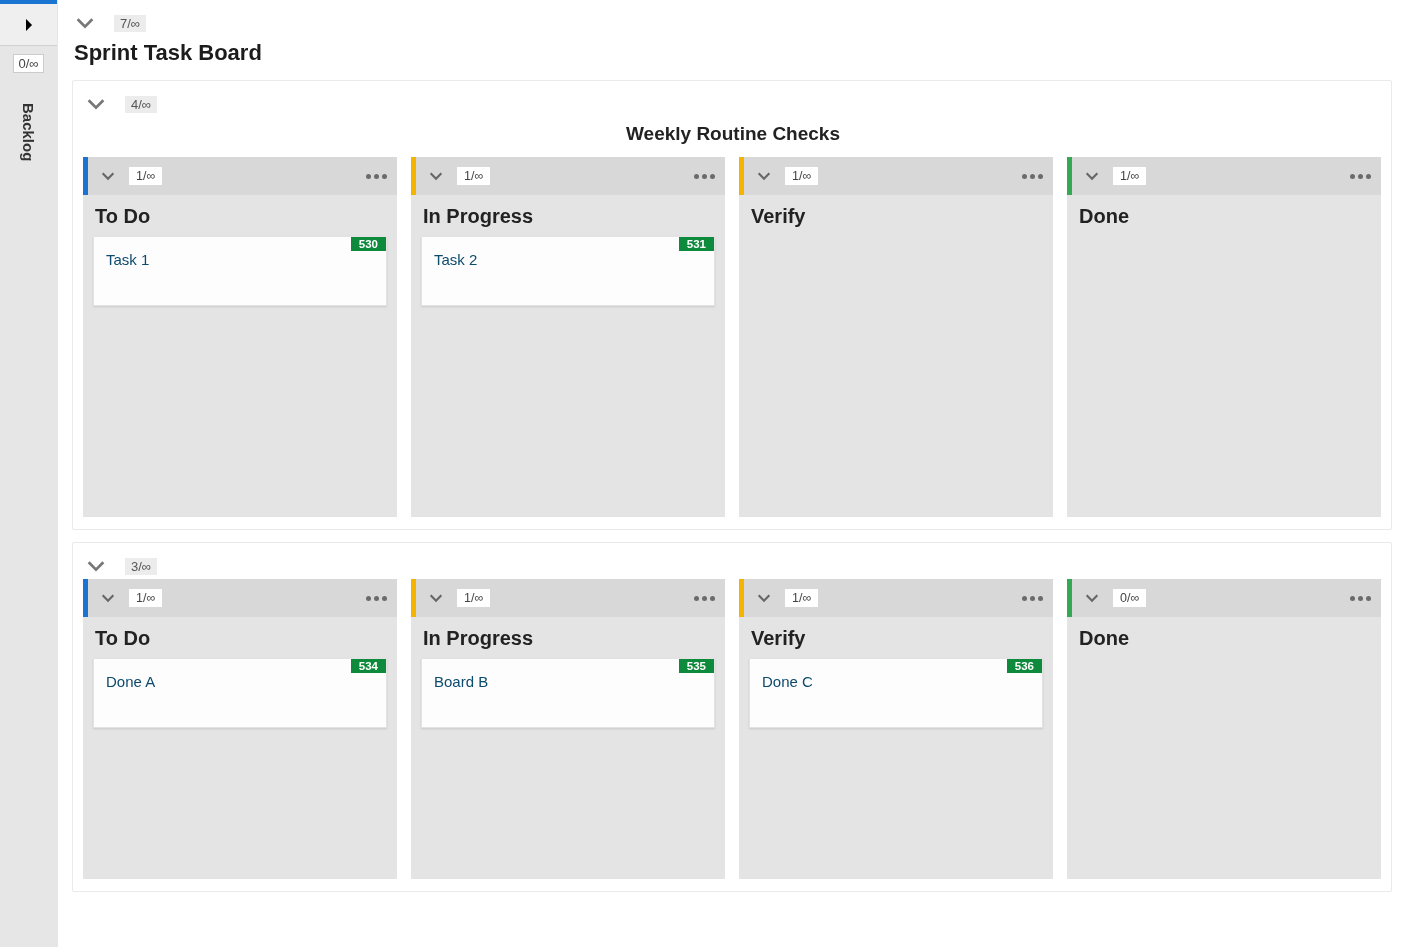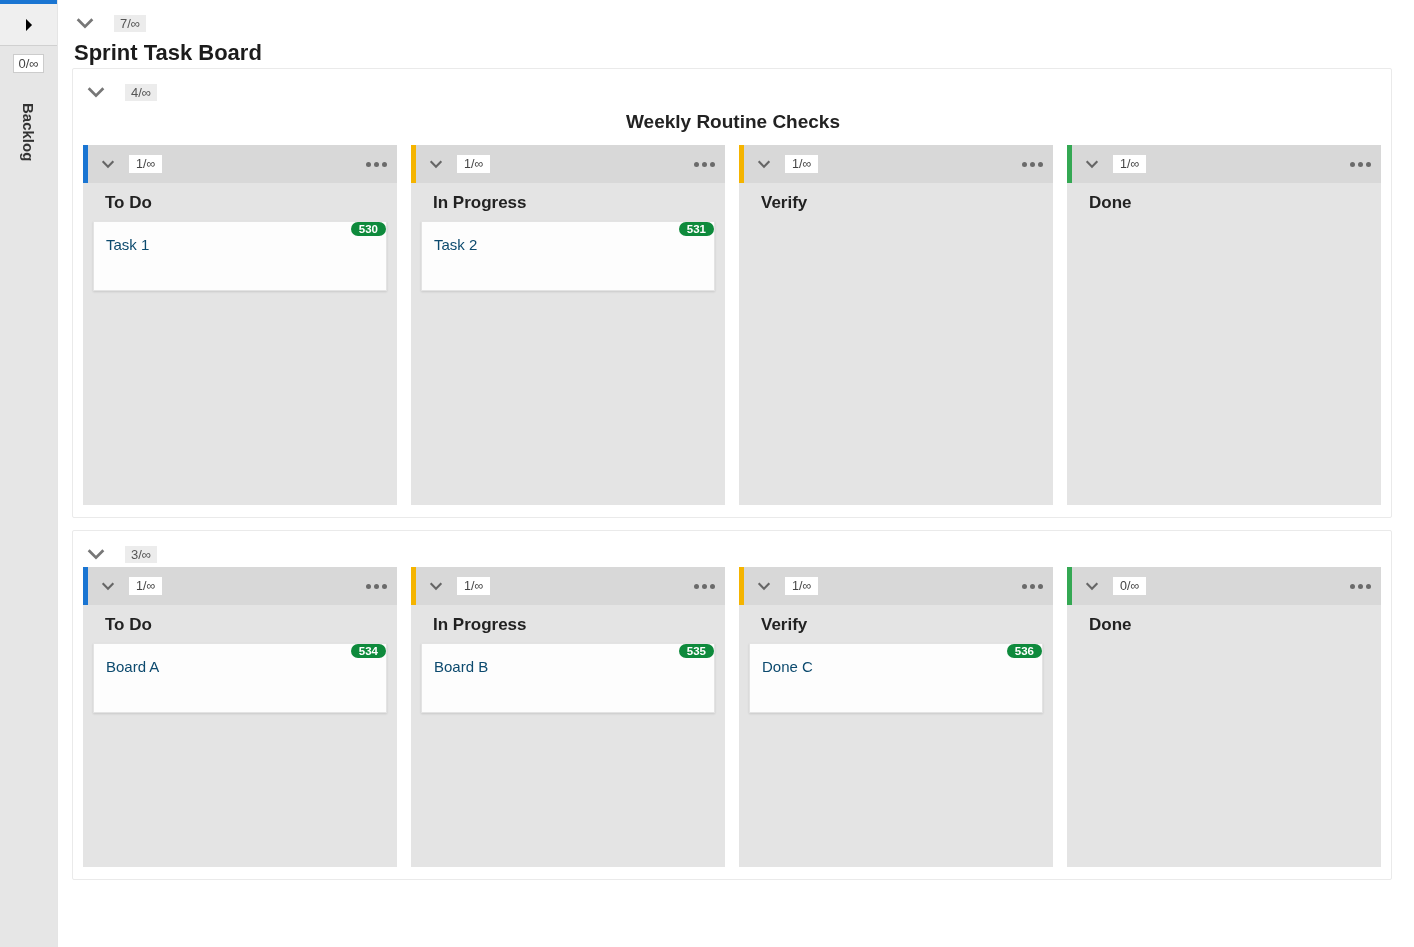--- a/index.html
+++ b/index.html
@@ -69,21 +69,21 @@
   .chev svg { stroke:#777; stroke-width:3; fill:none; }
   .pill {
     background:#ececec;
     color:#555;
     font-size:13px;
     padding:1px 6px;
   }
   .board-title {
     font-size: 22px;
     font-weight: 700;
-    margin: 4px 0 2px 2px;
+    margin: 4px 0 14px 2px;
     color:#1c1c1c;
   }
 
   
   .swimlane {
     border:1px solid #eaeaea;
     border-radius:2px;
     padding:10px 10px 12px 10px;
     margin-bottom: 12px;
     background:#ffffff;
@@ -141,23 +141,23 @@
   .col-header .more {
     margin-left:auto;
     cursor:pointer;
     display:flex; gap:3px;
   }
   .col-header .more span {
     width:5px; height:5px; background:#6b6b6b; border-radius:50%;
   }
 
   .col-title {
-    font-size:17px;
+    font-size:20px;
     font-weight:700;
-    padding:10px 12px 8px 22px;
+    padding:10px 12px 8px 12px;
     color:#222;
   }
 
   .cards {
     padding:0 10px 12px 10px;
     display:flex; flex-direction:column; gap:10px;
   }
   .card {
     background:#fdfdfd;
     border:1px solid #e3e3e3;
@@ -168,21 +168,20 @@
     cursor:pointer;
   }
   .card .badge {
     position:absolute;
     top:0; right:0;
     background:#0e8a3c;
     color:#fff;
     font-size:11.5px;
     font-weight:700;
     padding:1px 8px;
-    border-radius:7px;
   }
   .card .title {
     font-size:15px;
     color:#0c4a6e;
   }
 </style>
 </head>
 <body>
 
 <div class="backlog-sidebar">
@@ -332,21 +331,21 @@
           <div class="more">
               <span></span>
               <span></span>
               <span></span>
             </div>
         </div>
         <div class="col-title">To Do</div>
         <div class="cards">
           <div class="card">
             <div class="badge">534</div>
-            <div class="title">Board A</div>
+            <div class="title">Done A</div>
           </div>
         </div>
       </div>
 
       <div class="column">
         <div class="col-accent acc-yellow"></div>
         <div class="col-header">
           <div class="chev">
             <svg width="16" height="16" viewBox="0 0 24 24">
                 <polyline points="4 8 12 16 20 8"></polyline>

